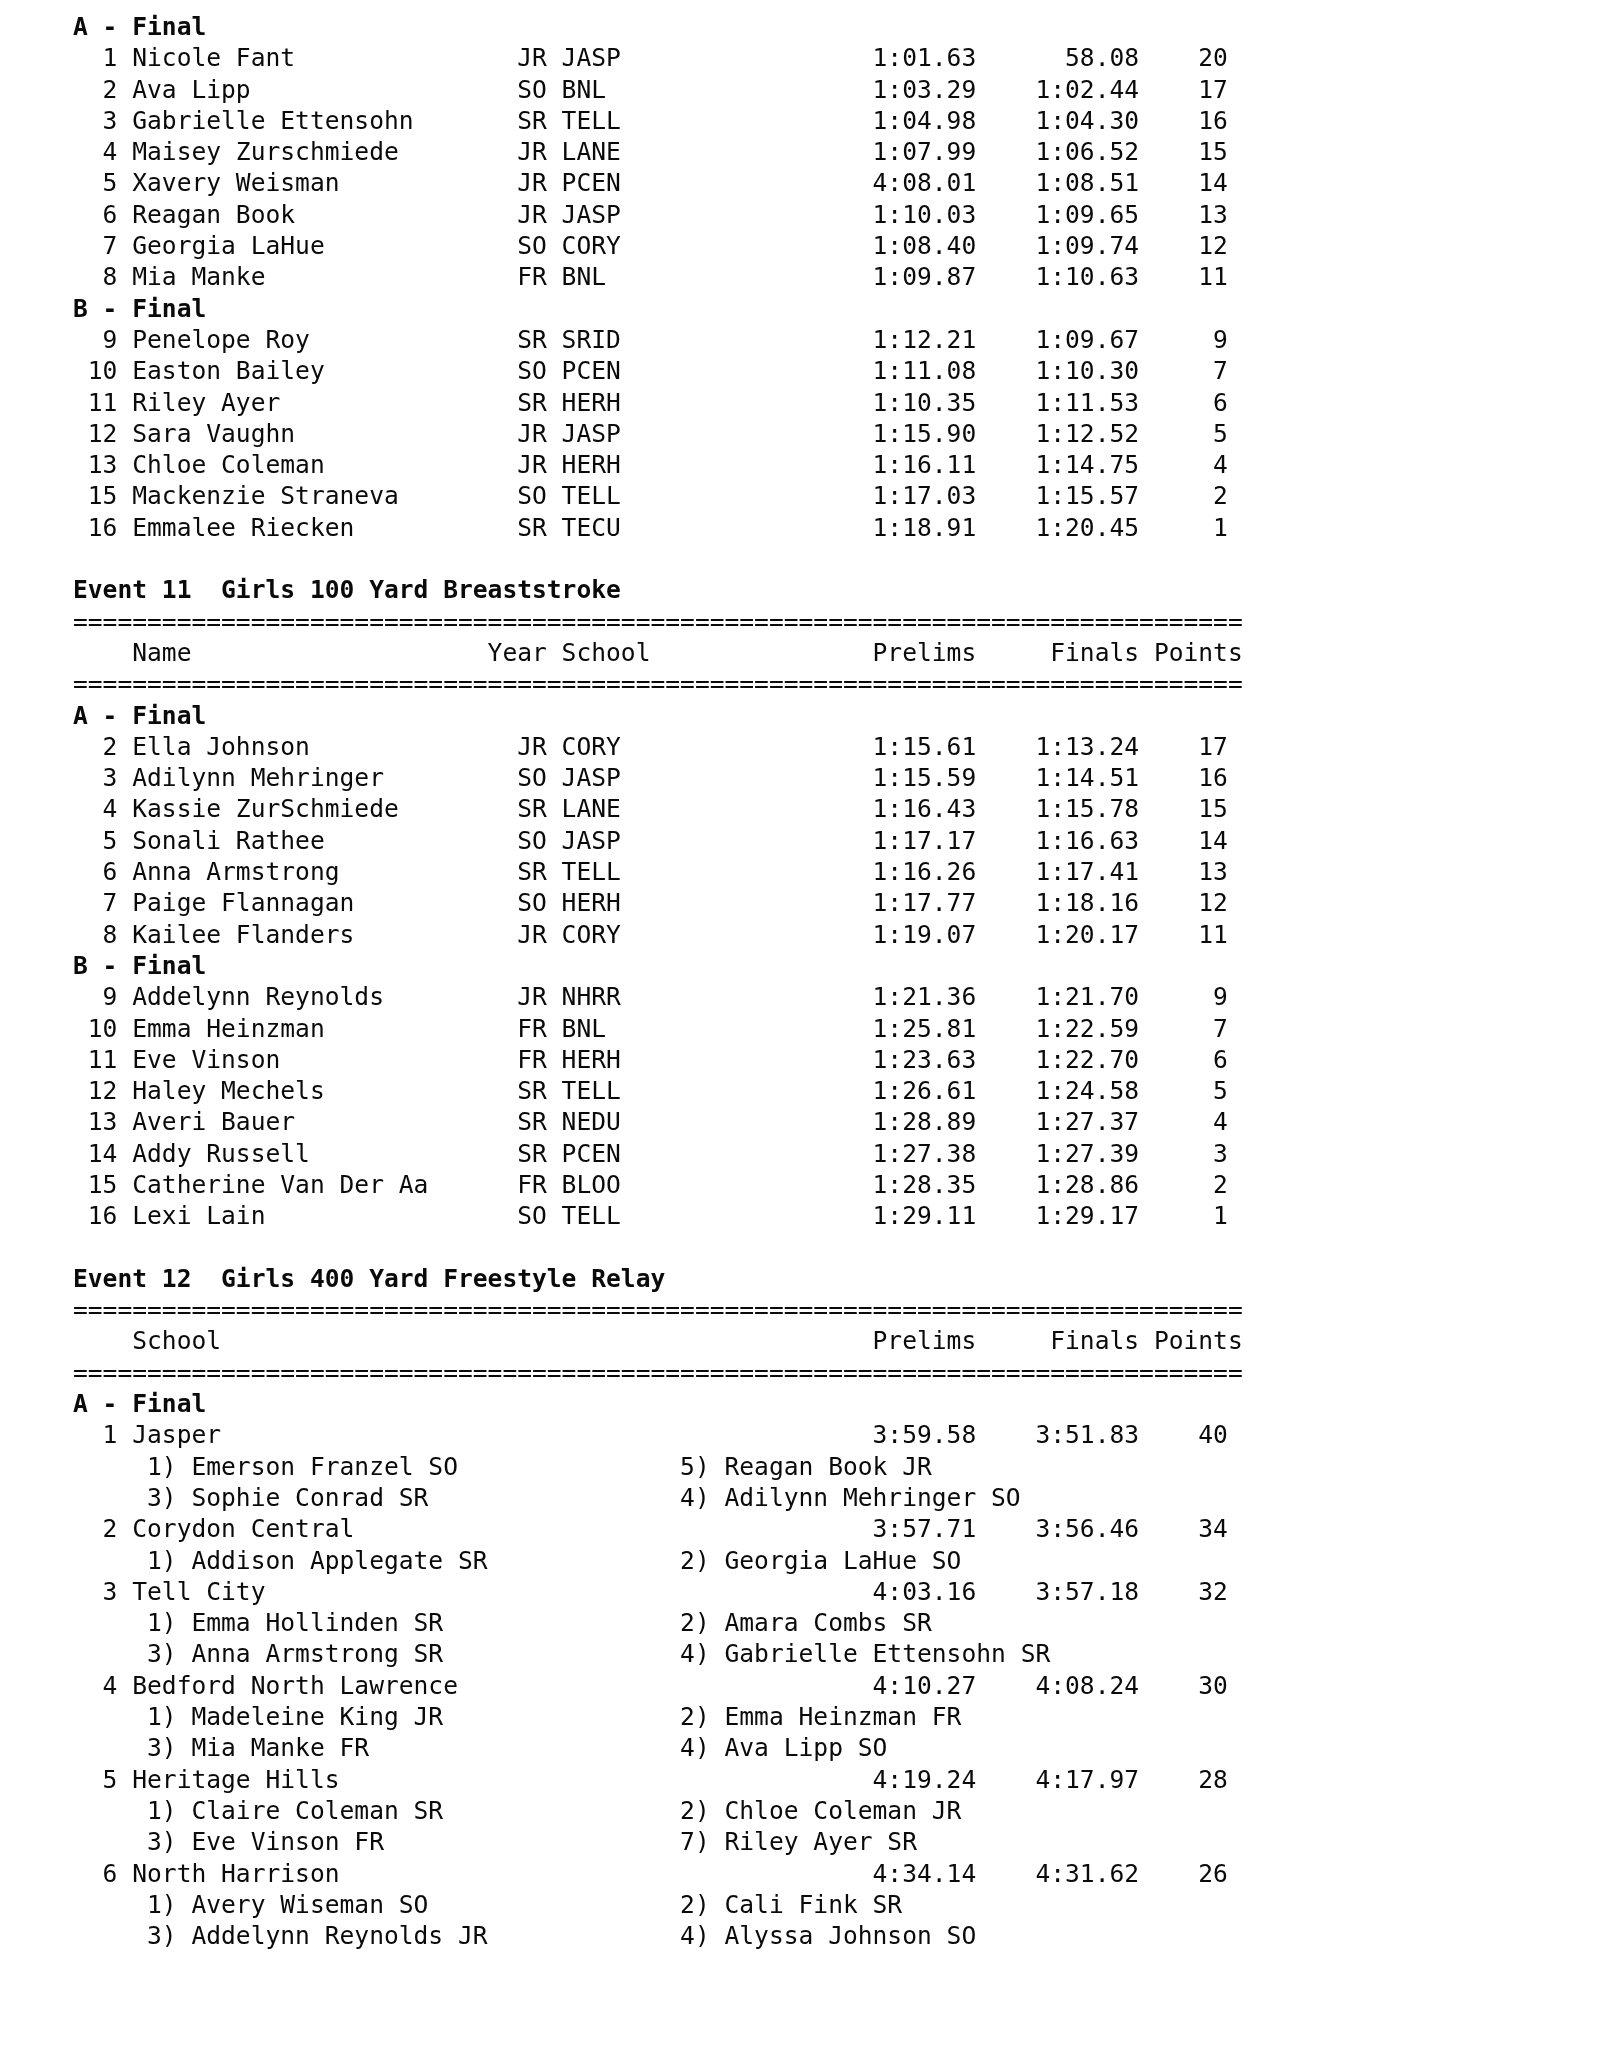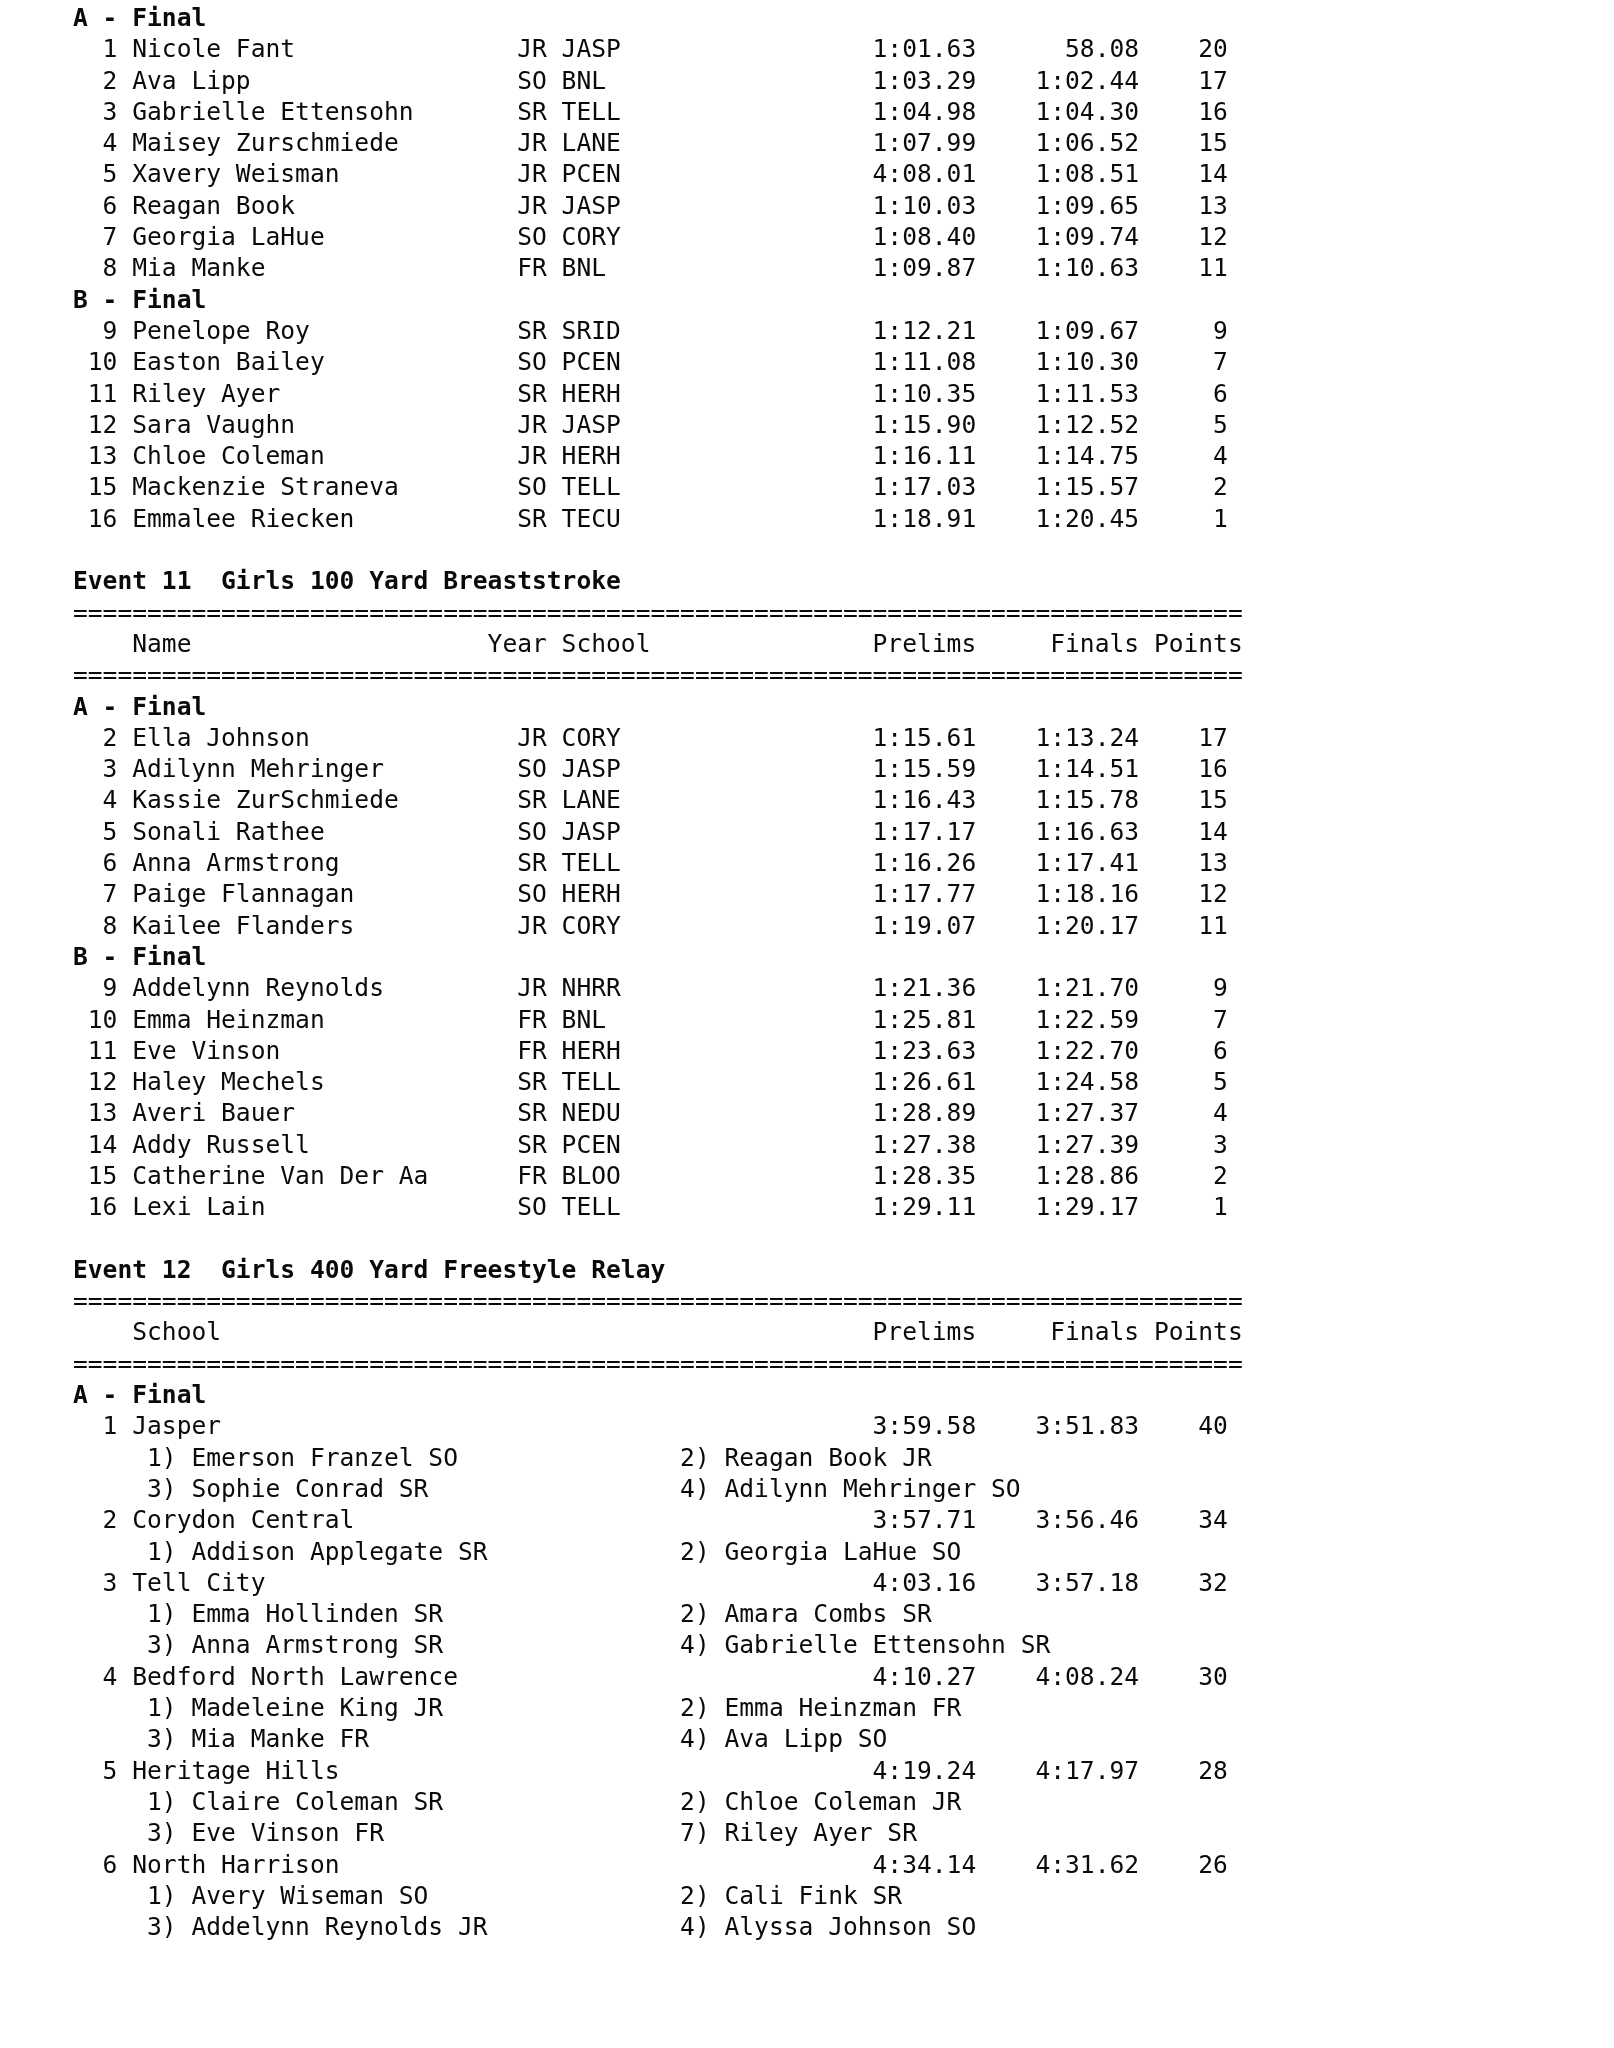--- a/index.html
+++ b/index.html
@@ -4,21 +4,21 @@
 <style>
   html, body {
     margin: 0;
     padding: 0;
     background: #ffffff;
   }
   .document {
     width: 1614px;
     height: 2048px;
     box-sizing: border-box;
-    padding: 2px 0 0 73px;
+    padding: 11px 0 0 73px;
     background: #ffffff;
     color: #0a0a0a;
     font-family: "DejaVu Sans Mono", "Liberation Mono", monospace;
     font-size: 24.6px;
     line-height: 31.3px;
     overflow: hidden;
   }
   .line {
     white-space: pre;
     height: 31.3px;
@@ -70,21 +70,21 @@
     <div class="line"> 14 Addy Russell              SR PCEN                 1:27.38    1:27.39     3</div>
     <div class="line"> 15 Catherine Van Der Aa      FR BLOO                 1:28.35    1:28.86     2</div>
     <div class="line"> 16 Lexi Lain                 SO TELL                 1:29.11    1:29.17     1</div>
     <div class="line">&nbsp;</div>
     <div class="line bold">Event 12  Girls 400 Yard Freestyle Relay</div>
     <div class="line">===============================================================================</div>
     <div class="line">    School                                            Prelims     Finals Points</div>
     <div class="line">===============================================================================</div>
     <div class="line bold">A - Final</div>
     <div class="line">  1 Jasper                                            3:59.58    3:51.83    40</div>
-    <div class="line">     1) Emerson Franzel SO               2) Reagan Book JR</div>
+    <div class="line">     1) Emerson Franzel SO               5) Reagan Book JR</div>
     <div class="line">     3) Sophie Conrad SR                 4) Adilynn Mehringer SO</div>
     <div class="line">  2 Corydon Central                                   3:57.71    3:56.46    34</div>
     <div class="line">     1) Addison Applegate SR             2) Georgia LaHue SO</div>
     <div class="line">  3 Tell City                                         4:03.16    3:57.18    32</div>
     <div class="line">     1) Emma Hollinden SR                2) Amara Combs SR</div>
     <div class="line">     3) Anna Armstrong SR                4) Gabrielle Ettensohn SR</div>
     <div class="line">  4 Bedford North Lawrence                            4:10.27    4:08.24    30</div>
     <div class="line">     1) Madeleine King JR                2) Emma Heinzman FR</div>
     <div class="line">     3) Mia Manke FR                     4) Ava Lipp SO</div>
     <div class="line">  5 Heritage Hills                                    4:19.24    4:17.97    28</div>

